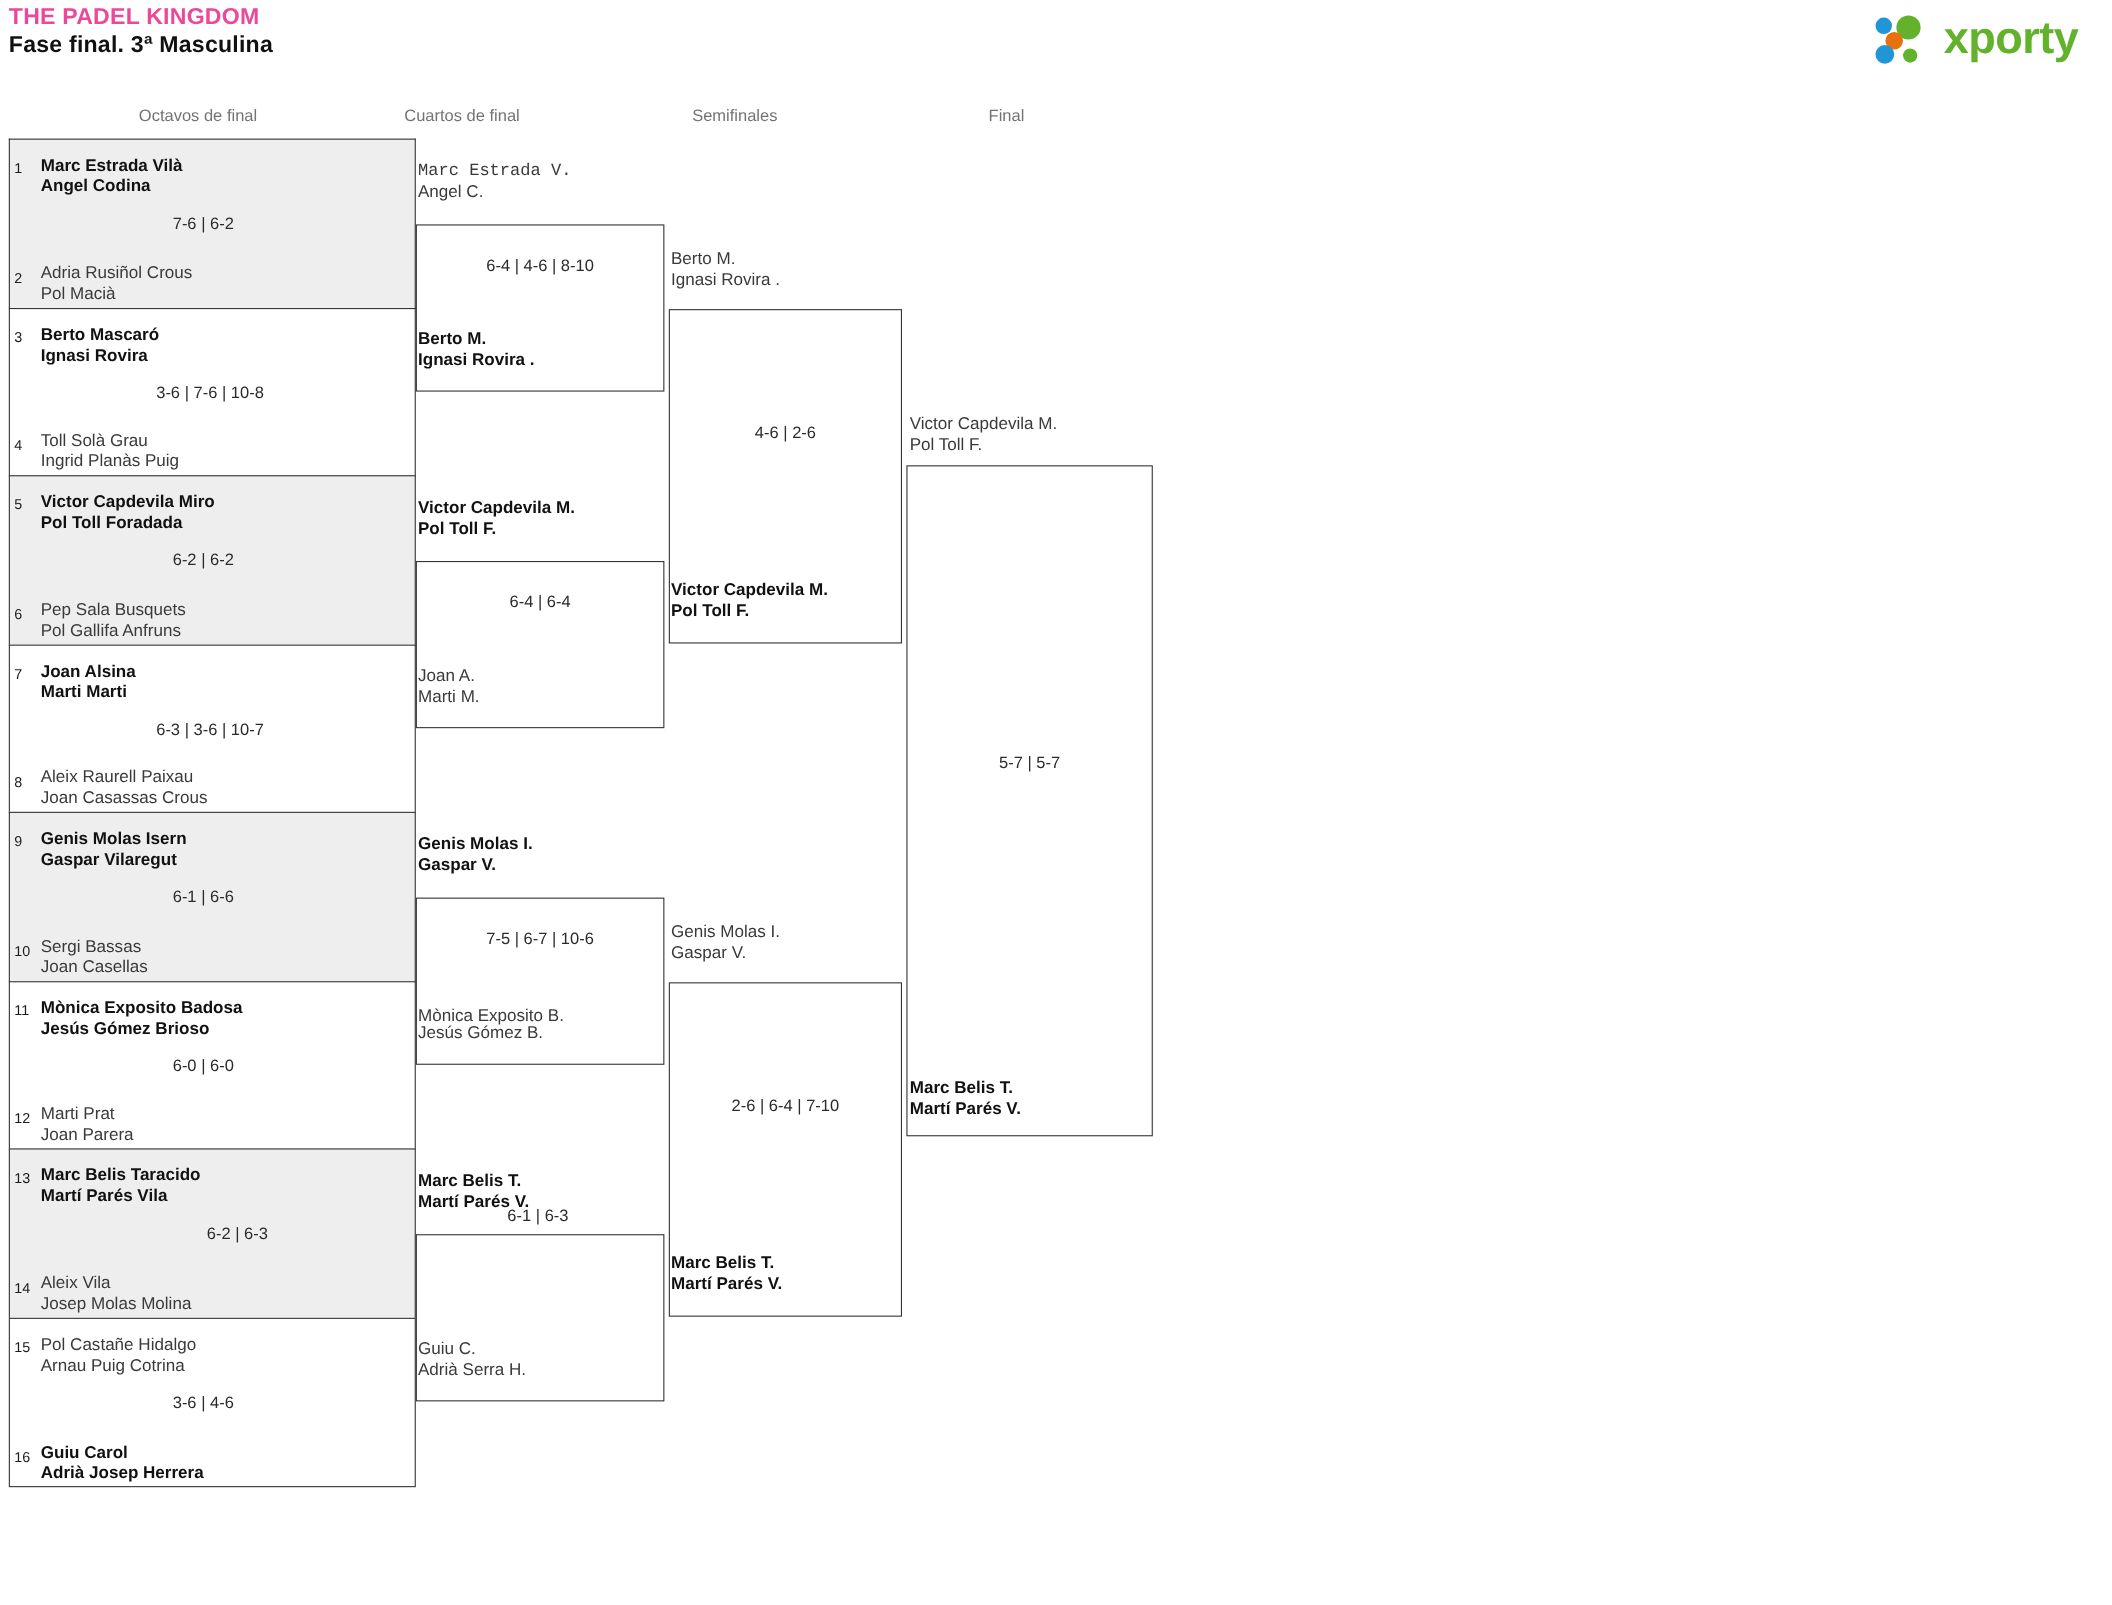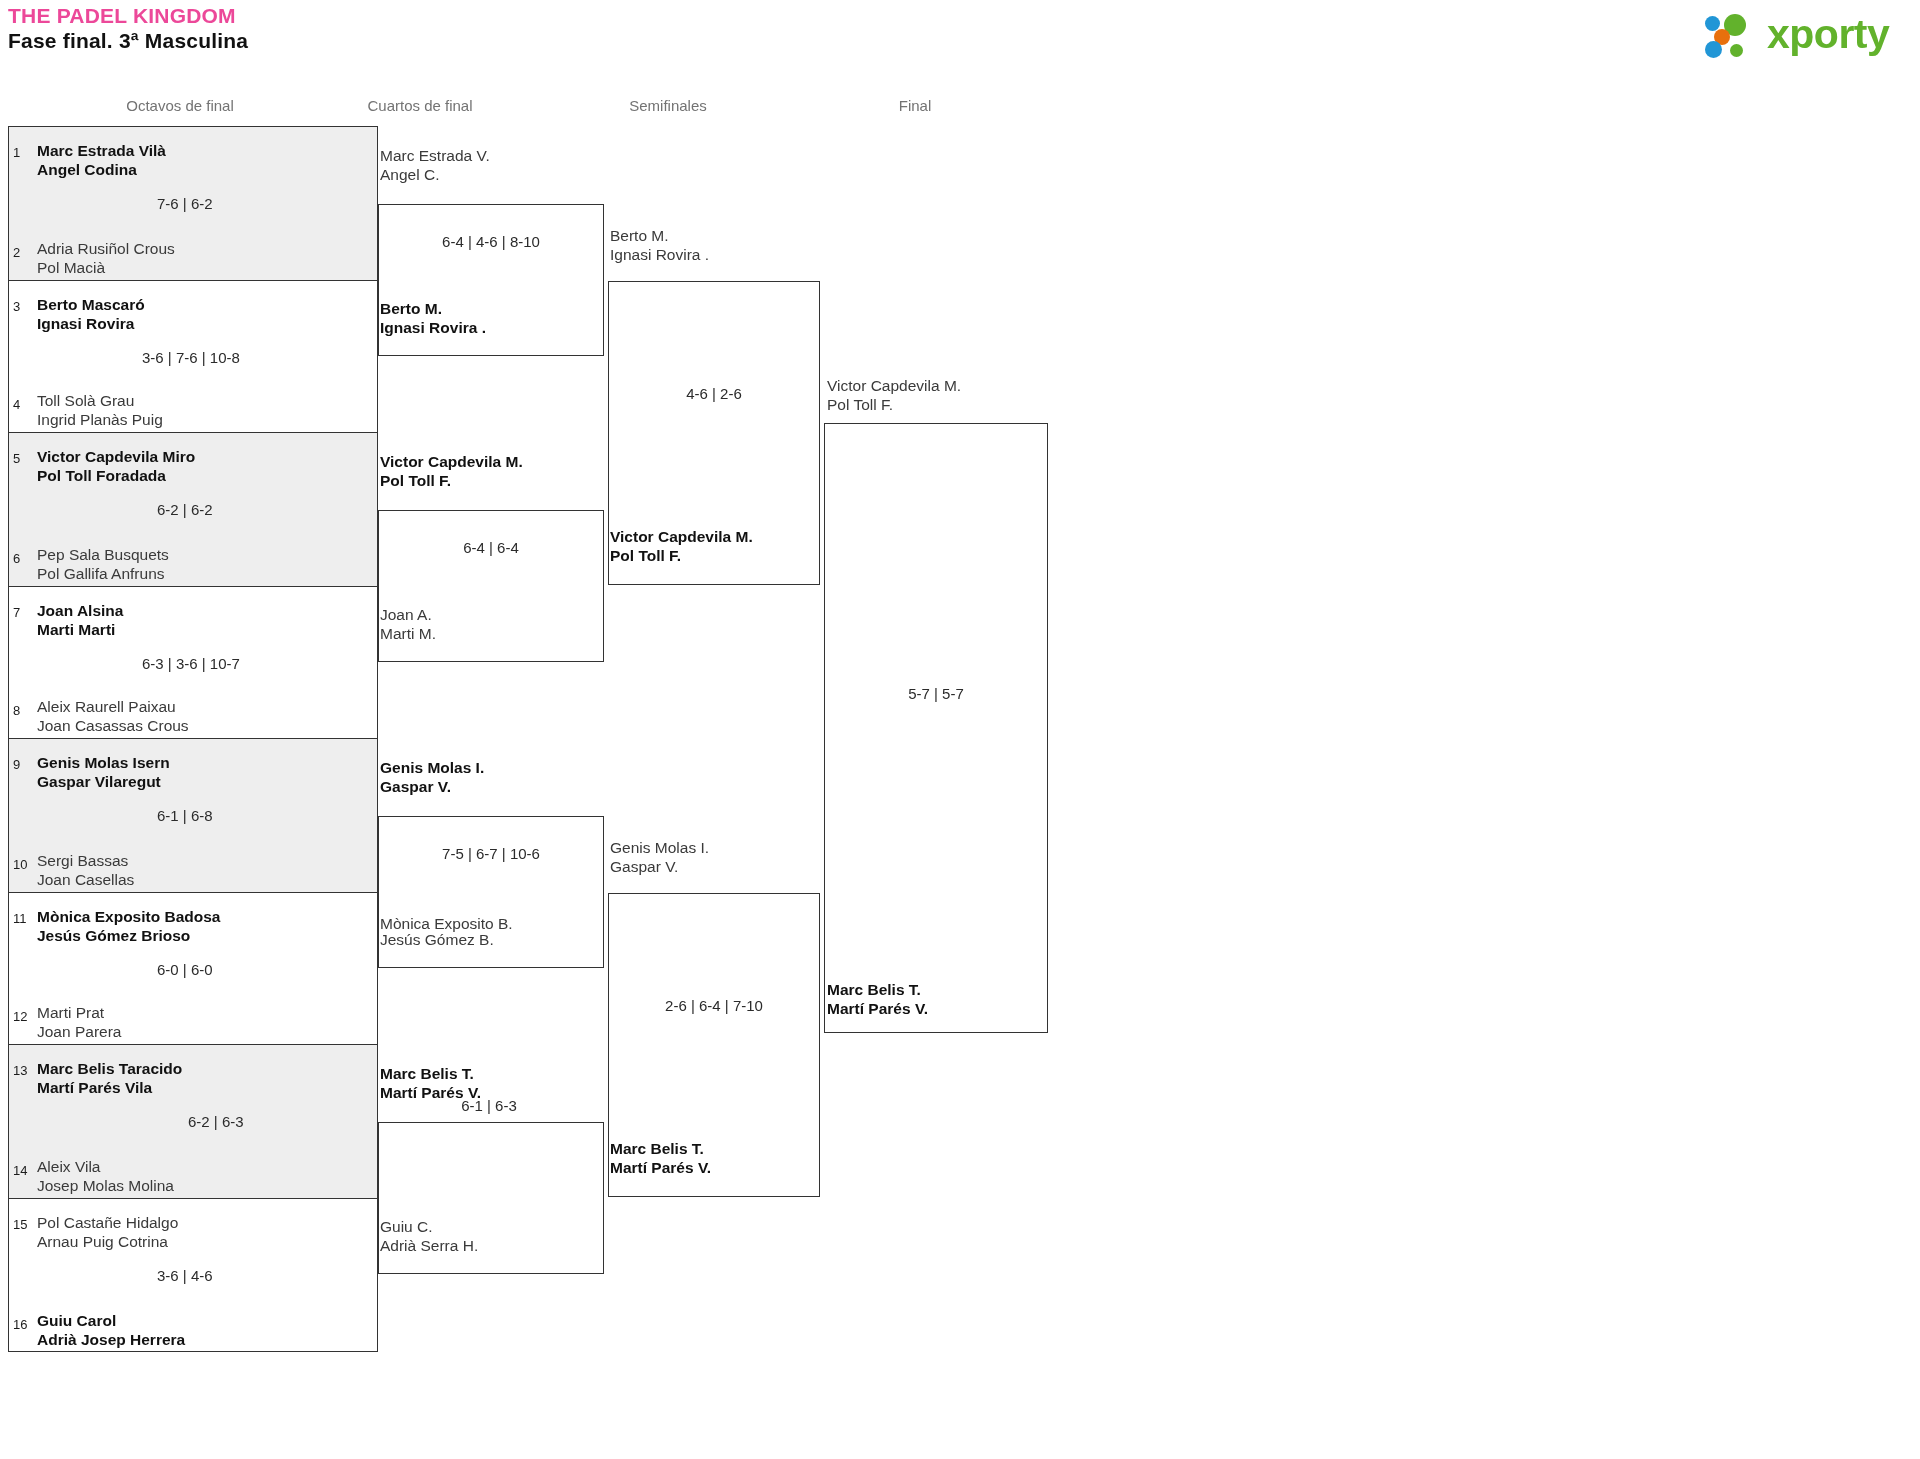--- a/index.html
+++ b/index.html
@@ -100,21 +100,21 @@
     <span class="score" style="left:133px;top:68px;">6-3 | 3-6 | 10-7</span>
     <span class="seed" style="top:116px;">8</span>
     <span class="team" style="top:110px;">Aleix Raurell Paixau</span>
     <span class="team" style="top:129px;">Joan Casassas Crous</span>
   </div>
 
   <div class="r1-cell shade topline" style="top:738px;height:154px;">
     <span class="seed" style="top:18px;">9</span>
     <span class="team win" style="top:14px;">Genis Molas Isern</span>
     <span class="team win" style="top:33px;">Gaspar Vilaregut</span>
-    <span class="score" style="left:148px;top:68px;">6-1 | 6-8</span>
+    <span class="score" style="left:148px;top:68px;">6-1 | 6-6</span>
     <span class="seed" style="top:118px;">10</span>
     <span class="team" style="top:112px;">Sergi Bassas</span>
     <span class="team" style="top:131px;">Joan Casellas</span>
   </div>
 
   <div class="r1-cell topline" style="top:892px;height:152px;">
     <span class="seed" style="top:18px;">11</span>
     <span class="team win" style="top:14px;">Mònica Exposito Badosa</span>
     <span class="team win" style="top:33px;">Jesús Gómez Brioso</span>
     <span class="score" style="left:148px;top:68px;">6-0 | 6-0</span>
@@ -136,21 +136,21 @@
   <div class="r1-cell topline botline" style="top:1198px;height:154px;">
     <span class="seed" style="top:18px;">15</span>
     <span class="team" style="top:14px;">Pol Castañe Hidalgo</span>
     <span class="team" style="top:33px;">Arnau Puig Cotrina</span>
     <span class="score" style="left:148px;top:68px;">3-6 | 4-6</span>
     <span class="seed" style="top:118px;">16</span>
     <span class="team win" style="top:112px;">Guiu Carol</span>
     <span class="team win" style="top:131px;">Adrià Josep Herrera</span>
   </div>
 
-  <span class="mteam" style="left:380px;top:146px;">Marc Estrada V.</span>
+  <span class="mteam" style="left:380px;top:146px;font-family:Liberation Mono, monospace;">Marc Estrada V.</span>
   <span class="mteam" style="left:380px;top:165px;">Angel C.</span>
   <div class="mbox" style="left:378px;top:204px;width:226px;height:152px;"></div>
   <span class="mscore" style="left:378px;top:233px;width:226px;">6-4 | 4-6 | 8-10</span>
   <span class="mteam win" style="left:380px;top:299px;">Berto M.</span>
   <span class="mteam win" style="left:380px;top:318px;">Ignasi Rovira .</span>
 
   <span class="mteam win" style="left:380px;top:452px;">Victor Capdevila M.</span>
   <span class="mteam win" style="left:380px;top:471px;">Pol Toll F.</span>
   <div class="mbox" style="left:378px;top:510px;width:226px;height:152px;"></div>
   <span class="mscore" style="left:378px;top:539px;width:226px;">6-4 | 6-4</span>

